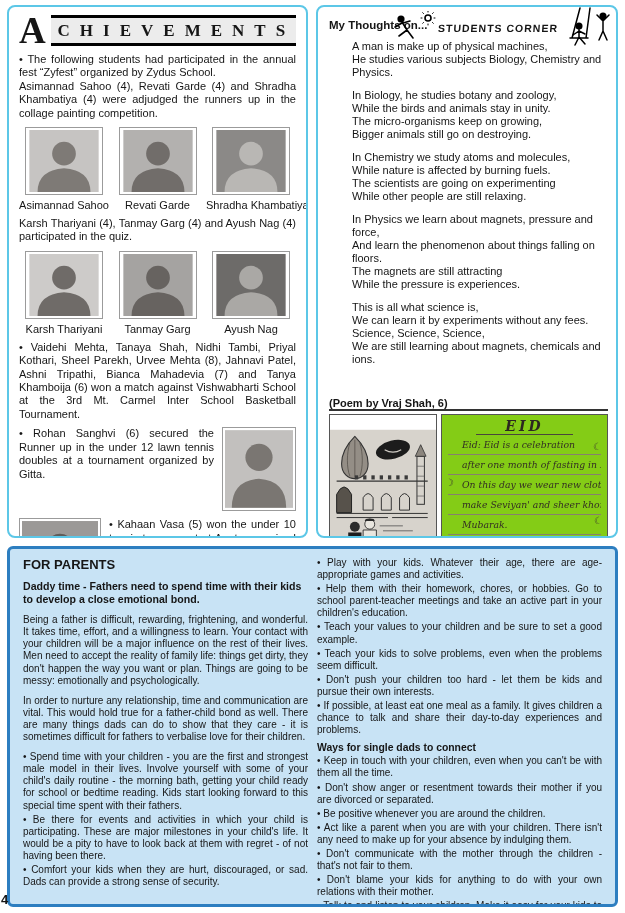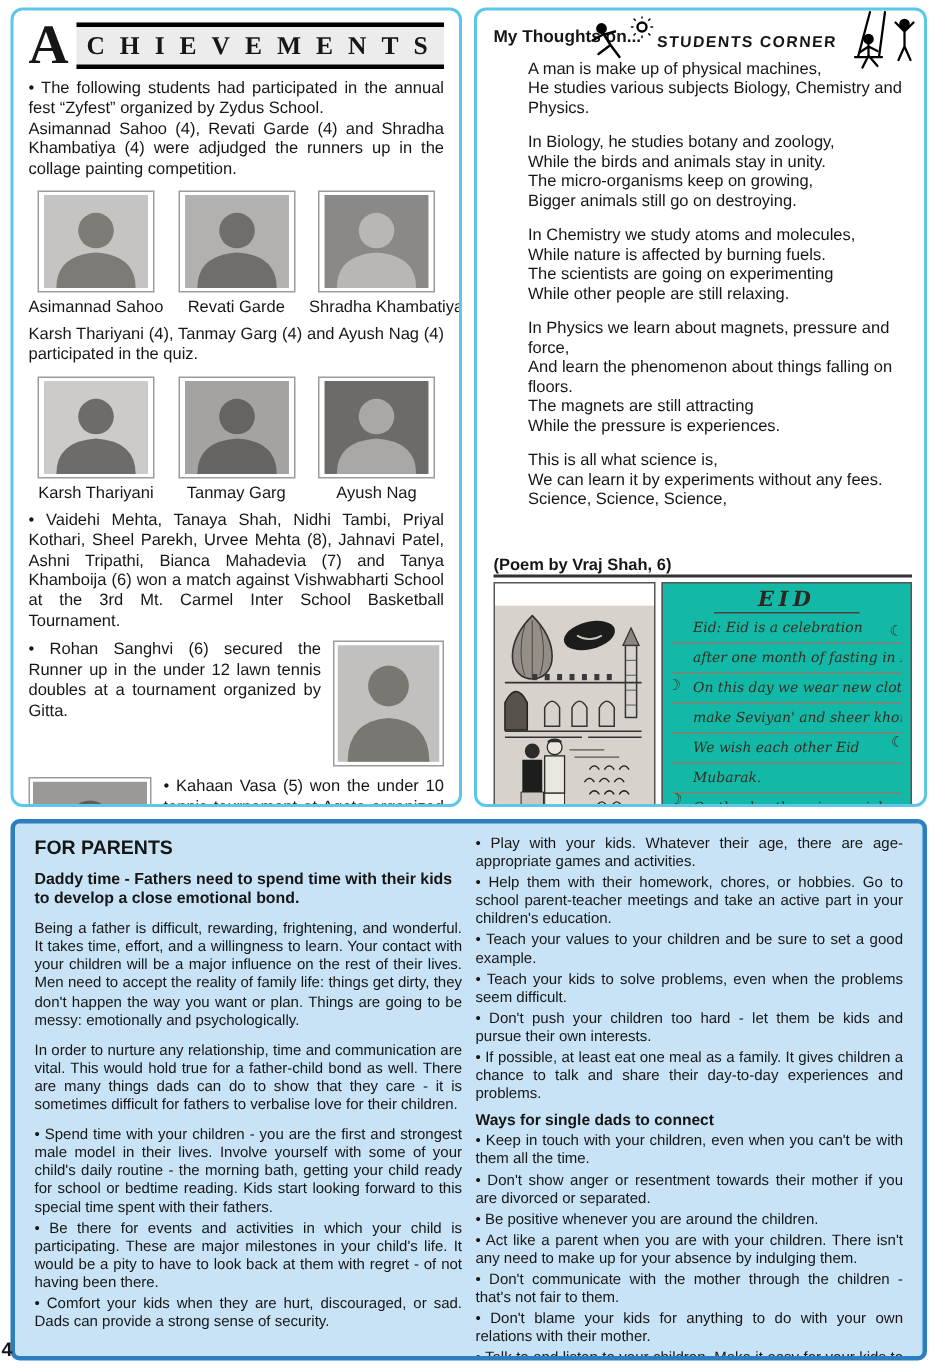--- a/index.html
+++ b/index.html
@@ -39,21 +39,21 @@
   .stanza { margin-bottom:10px; }
   .poem-line { font-size:11px; line-height:13px;margin-left:23px; }
   .poem-byline { font-weight:bold; font-size:11px; margin-top:21px; }
 
   
   .drawing-wrap { margin-top:auto; }
   .drawing-panels { display:flex; gap:4px; border-top:2px solid #333; padding-top:3px; }
   .sketch-panel { width:108px; height:174px; border:1px solid #555; position:relative; flex:0 0 auto;text-align:center; }
   .sketch-panel svg { display:block; width:100%; height:100%; }
   .sketch-sign { position:absolute; right:6px; bottom:4px; font-family:"DejaVu Serif", serif; font-style:italic; font-size:8.5px; color:#2c2c2c; }
-  .hand-panel { flex:1; height:174px; border:1px solid #555; background:#14b8a6; padding:2px 6px 0 6px; position:relative; overflow:hidden; }
+  .hand-panel { flex:1; height:174px; border:1px solid #555; background:#84cc16; padding:2px 6px 0 6px; position:relative; overflow:hidden; }
   .eid-title { font-family:"DejaVu Serif", serif; font-style:italic; font-weight:bold; font-size:14px;
     text-align:center; letter-spacing:3px; width:64%; margin:1px auto 0 auto; border-bottom:1.5px solid #4a453c;
     color:#2c2820; line-height:16px; }
   .eid-line { font-family:"DejaVu Serif", serif; font-style:italic; font-size:9.3px; line-height:19px;
     border-bottom:1px solid #877f6e; color:#332e24; padding-left:14px; white-space:nowrap; overflow:hidden; }
   .crescent { position:absolute; font-size:10px; color:#3c3830; }
   .drawing-caption { text-align:right; font-size:11px; margin-top:3px; }
 
   
   .parents-box { flex:1; background:#c8e3f5; border:3px solid #2d7ec0; border-radius:6px;
@@ -220,20 +220,21 @@
       <div class="stanza">
           <div class="poem-line">In Physics we learn about magnets, pressure and force,</div>
           <div class="poem-line">And learn the phenomenon about things falling on floors.</div>
           <div class="poem-line">The magnets are still attracting</div>
           <div class="poem-line">While the pressure is experiences.</div>
         </div>
       <div class="stanza">
           <div class="poem-line">This is all what science is,</div>
           <div class="poem-line">We can learn it by experiments without any fees.</div>
           <div class="poem-line">Science, Science, Science,</div>
+          <div class="poem-line">We are still learning about magnets, chemicals and ions.</div>
         </div>
 
       <div class="poem-byline">(Poem by Vraj Shah, 6)</div>
 
       <div class="drawing-wrap">
         <div class="drawing-panels">
           <div class="sketch-panel">
             <svg viewBox="0 0 128 172">
               <rect width="128" height="172" fill="#d7d3cc"></rect>
               <path d="M30 8 C19 19 14 30 14 41 C14 53 22 59 30 59 C38 59 46 53 46 41 C46 30 41 19 30 8 Z" fill="#948e86" stroke="#333" stroke-width="1.3"></path>
@@ -272,21 +273,20 @@
             <span class="sketch-sign">Zaid</span>
           </div>
 
           <div class="hand-panel">
             <div class="eid-title">EID</div>
             <div>
                 <div class="eid-line">Eid: Eid is a celebration</div>
                 <div class="eid-line">after one month of fasting in Ramazan.</div>
                 <div class="eid-line">On this day we wear new clothes,</div>
                 <div class="eid-line">make Seviyan' and sheer khorma.</div>
-                <div class="eid-line">We wish each other Eid</div>
                 <div class="eid-line">Mubarak.</div>
                 <div class="eid-line">On the day there is special</div>
                 <div class="eid-line">namaz in the These.</div>
               </div>
             <span class="crescent" style="right:5px;top:26px;">☾</span>
             <span class="crescent" style="left:3px;top:62px;">☽</span>
             <span class="crescent" style="right:4px;top:100px;">☾</span>
             <span class="crescent" style="left:4px;top:138px;">☽</span>
             <span class="crescent" style="right:5px;bottom:4px;">☾</span>
           </div>

